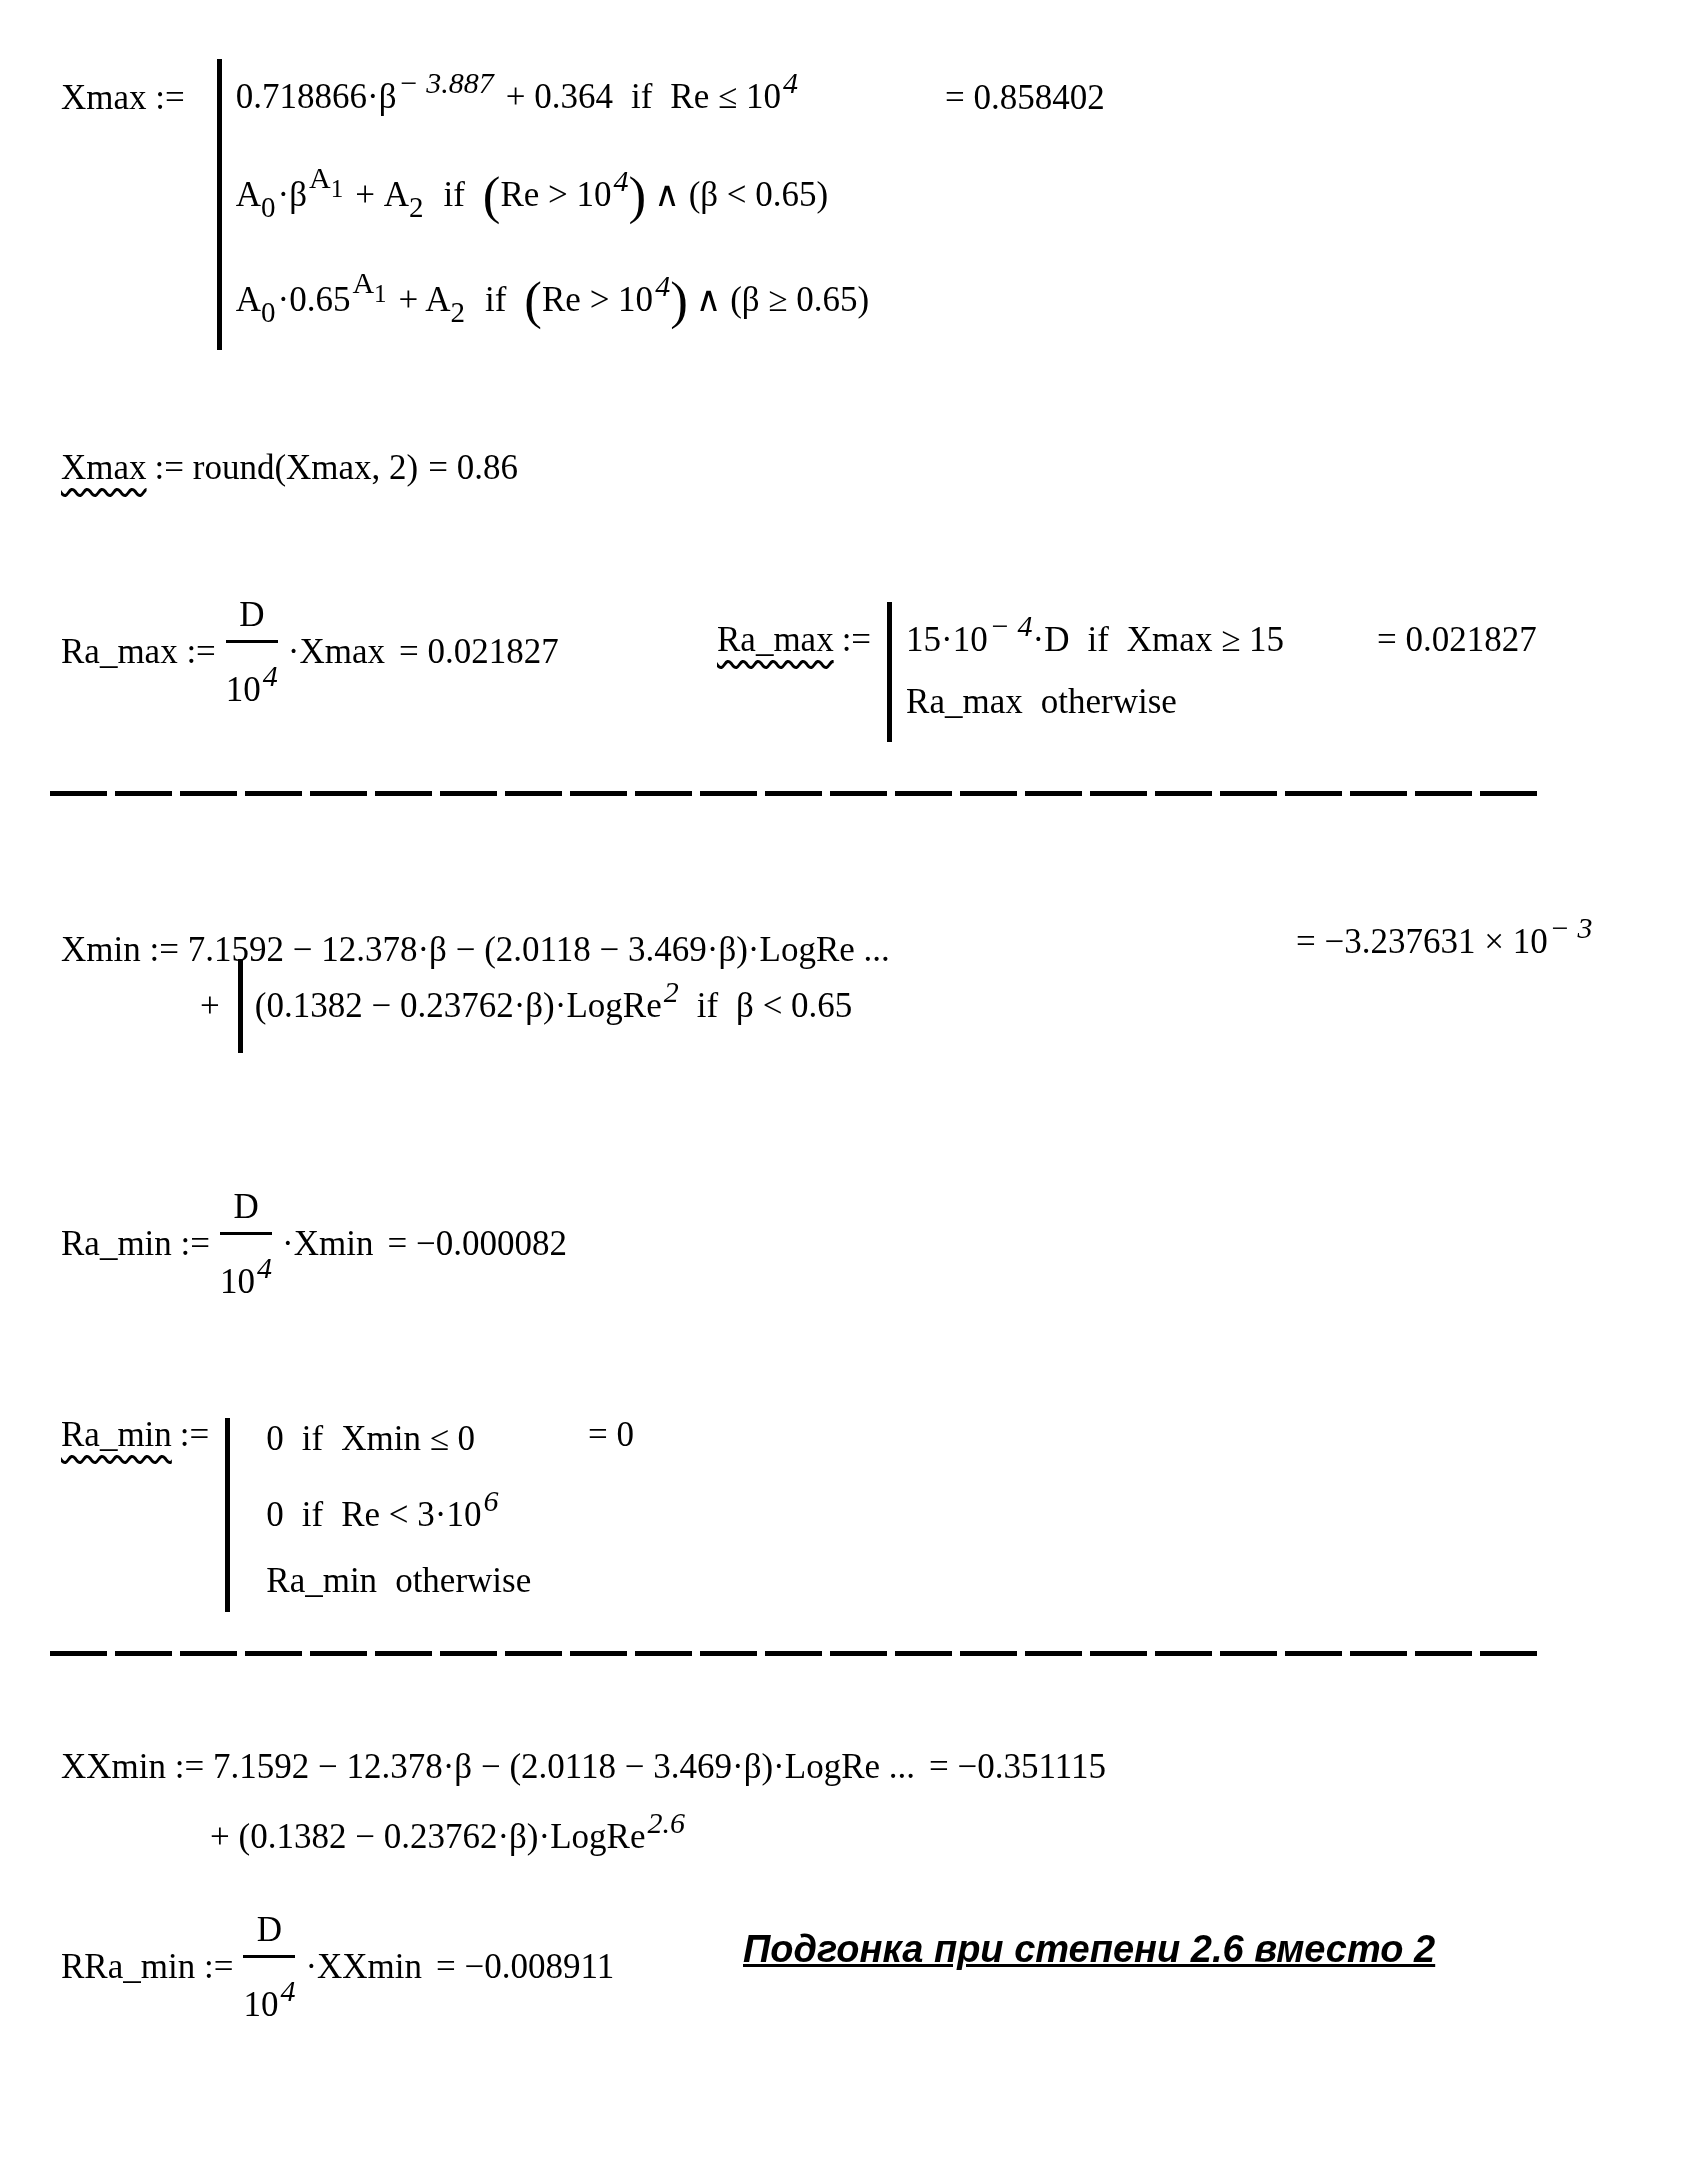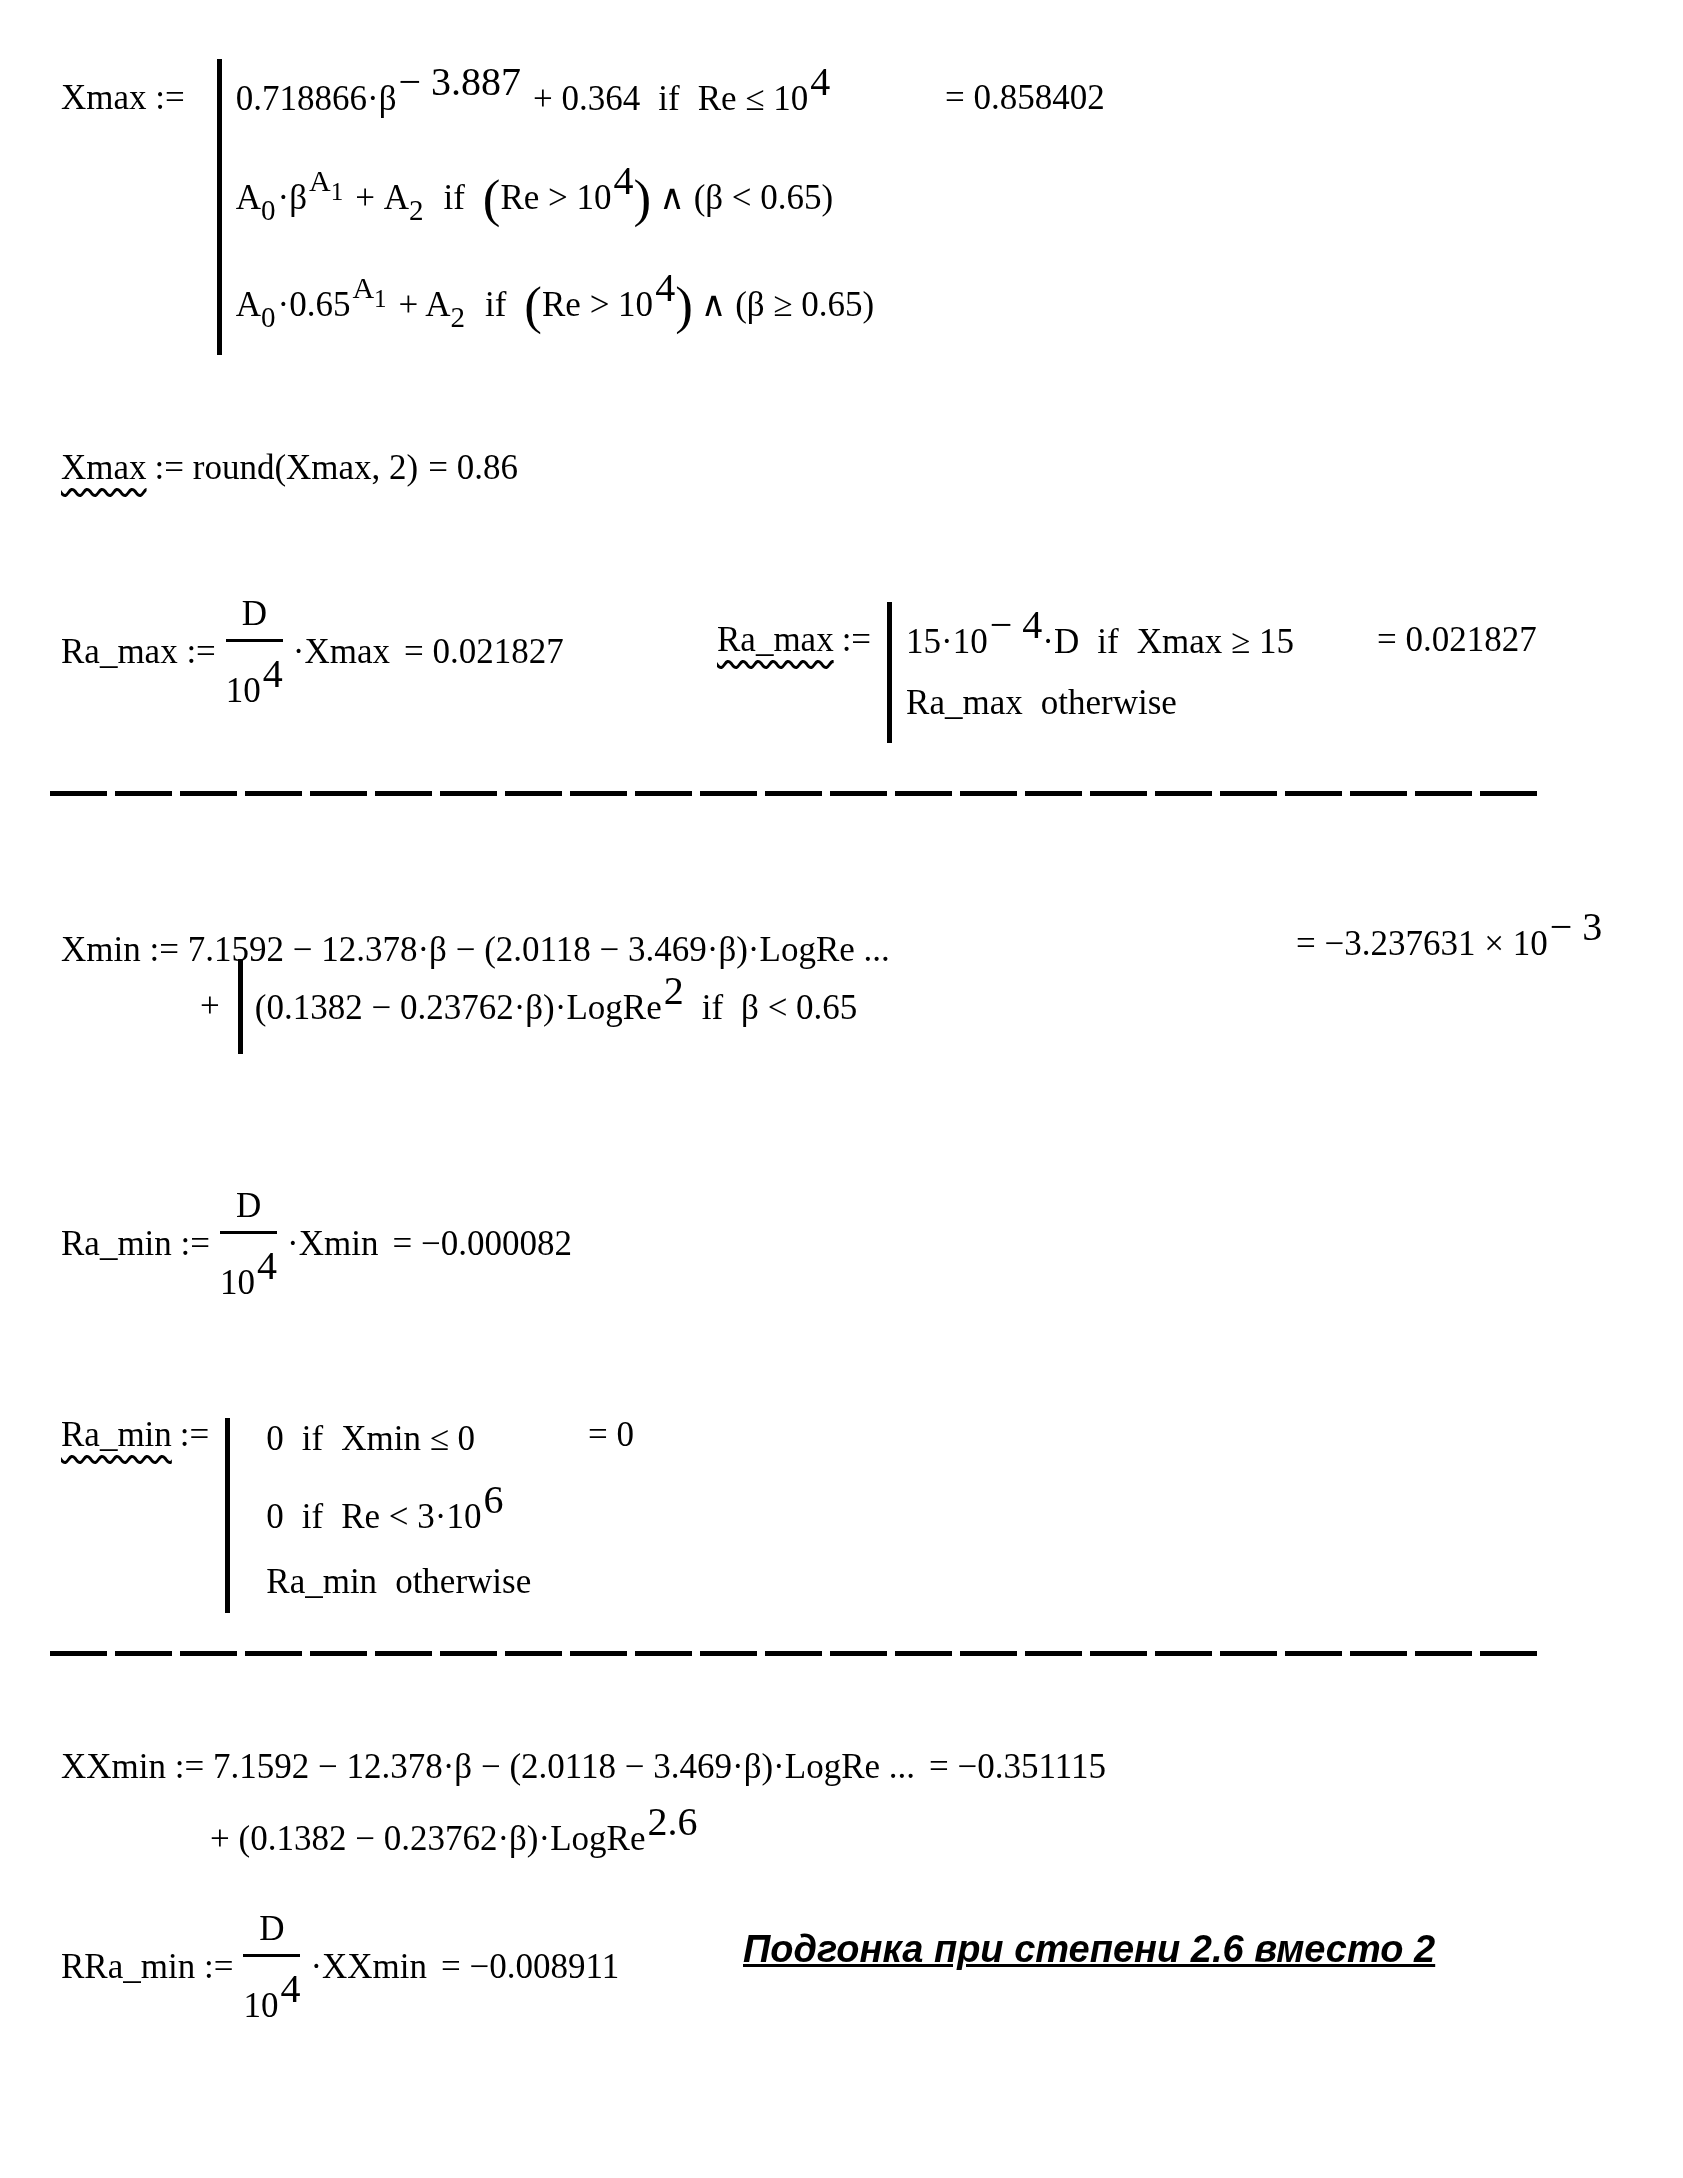--- a/index.html
+++ b/index.html
@@ -6,21 +6,21 @@
   .page{position:relative;width:1683px;height:2178px;background:#ffffff;color:#000;
         font-family:"Liberation Serif", serif;font-size:35px;overflow:hidden;}
   .eq{position:absolute;white-space:nowrap;display:flex;align-items:flex-start;}
   .eq.vcenter{align-items:center;}
   .t{line-height:42px;display:inline-block;}
   .row{line-height:48px;}
   .row42{line-height:42px;}
   
   .pw{display:flex;flex-direction:column;border-left:5px solid #000;padding-left:14px;}
   
-  .sup{display:inline-block;transform:translateY(-15px);font-size:40px;margin-left:2px;}
+  .sup{display:inline-block;transform:translateY(-15px);font-size:30px;margin-left:2px;font-style:italic;}
   .sub{display:inline-block;transform:translateY(11px);font-size:29px;margin-right:2px;}
   .pow{display:inline-block;transform:translateY(-18px);font-size:30px;margin-left:2px;}
   .pow .sub2{display:inline-block;transform:translateY(9px);font-size:25px;}
   
   .bp{font-size:53px;font-weight:400;vertical-align:-7px;display:inline-block;line-height:0;}
   
   .kw{margin:0 18px;}
   .g8{margin-left:8px;}
   .g10{margin-left:10px;}
   .g12{margin-left:12px;}

